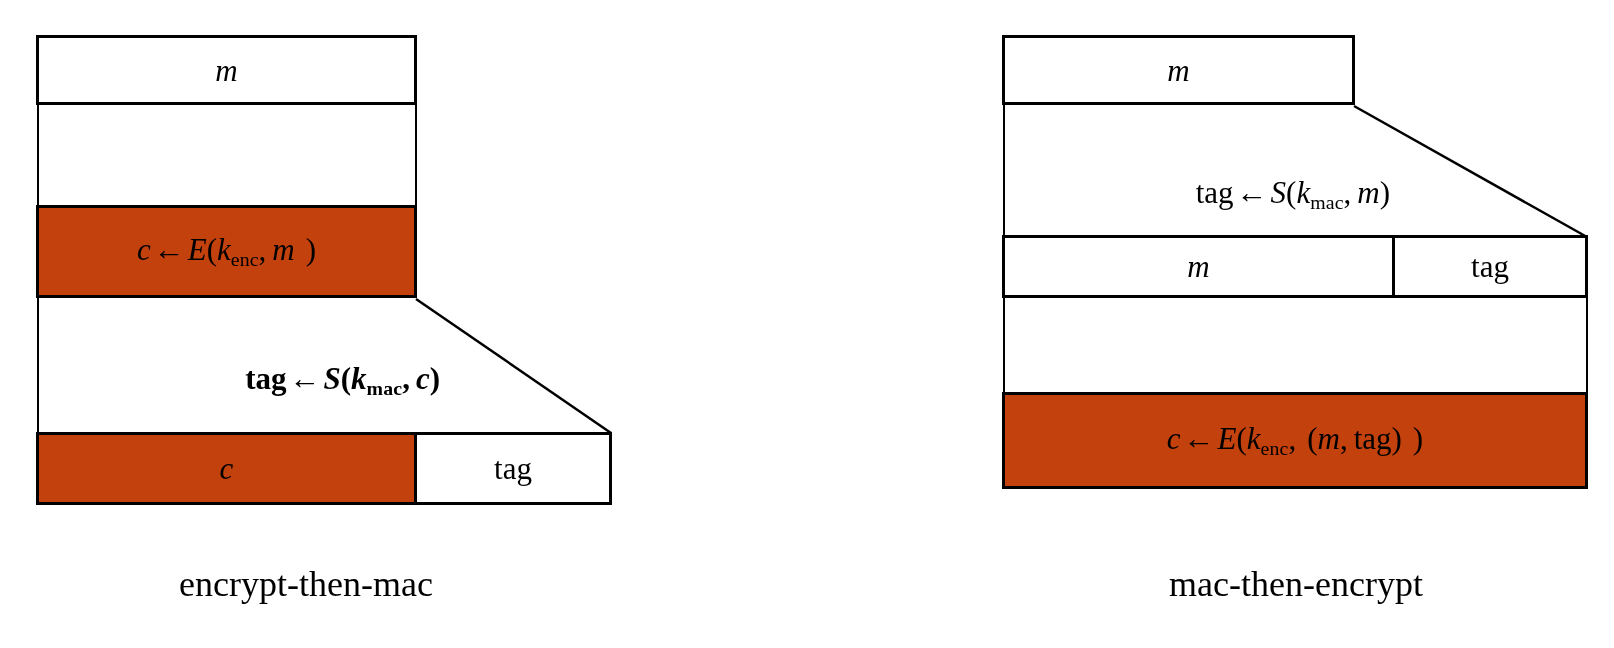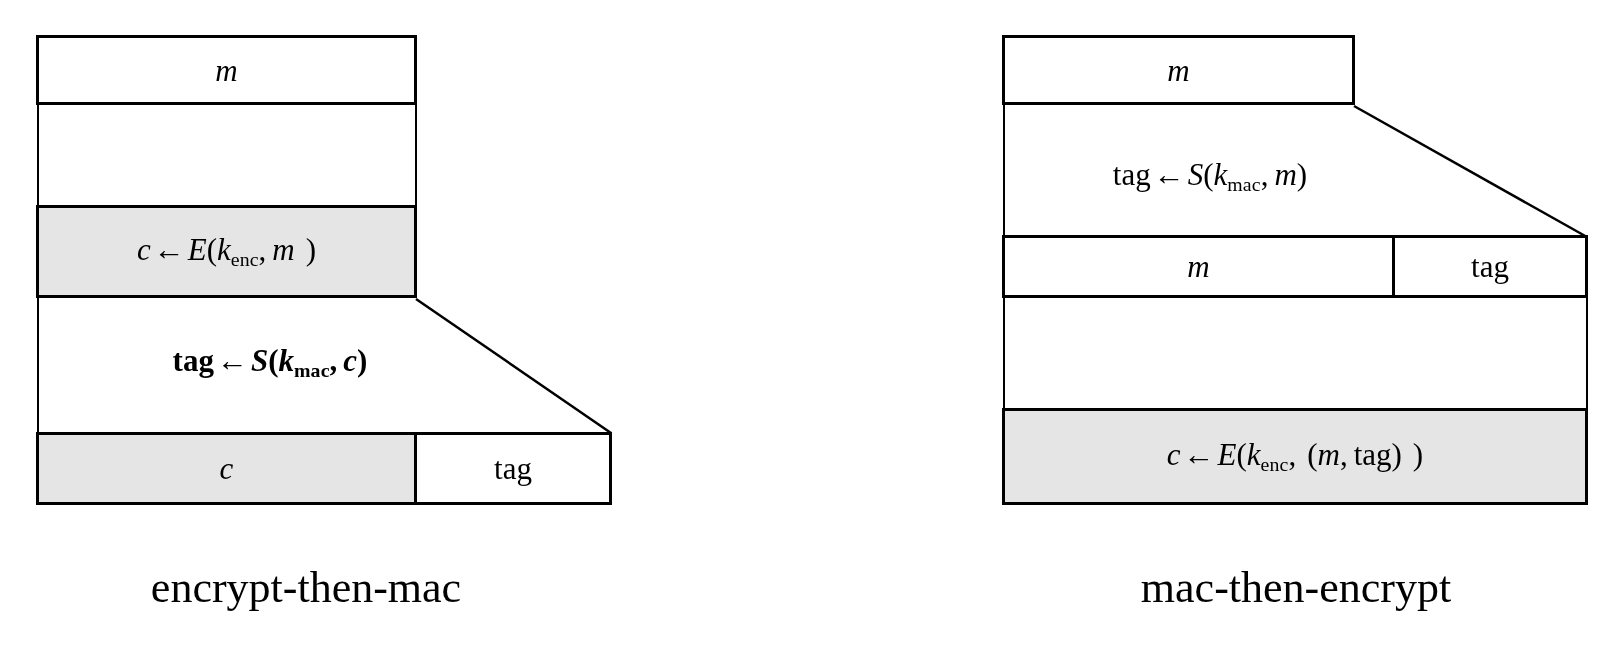--- a/index.html
+++ b/index.html
@@ -20,52 +20,53 @@
   
   .box {
     position: absolute;
     box-sizing: border-box;
     border: 3px solid #000000;
     background: #ffffff;
     display: flex;
     align-items: center;
     justify-content: center;
   }
-  .box.shaded { background: #e5e5e5; }
+  .box.shaded { background: #c2410c; }
 
   .thinline {
     position: absolute;
     background: #000000;
   }
   .vline { width: 1.5px; }
 
   .label {
     position: absolute;
     box-sizing: border-box;
     display: flex;
     align-items: center;
-    justify-content: center;
+    justify-content: flex-end;
     white-space: nowrap;
     color: #000000;
     font-size: 31px;
     line-height: 1;
+    margin-top: 18px;
   }
 
   .boxlabel {
     font-size: 31px;
     line-height: 1;
     color: #000000;
     white-space: nowrap;
   }
 
   .caption {
     position: absolute;
     text-align: center;
     color: #000000;
-    font-size: 44px;
+    font-size: 36px;
     line-height: 1;
     white-space: nowrap;
   }
 
   
   .mi { font-style: italic; }
   .mr { font-style: normal; }
   .arrow { font-style: normal; padding: 0 3px; }
   .sub {
     font-style: normal;
@@ -141,20 +142,20 @@
       <line x1="1354" y1="106" x2="1587" y2="237" stroke="#000000" stroke-width="2.5"></line>
     </svg>
 
     <div class="box" style="left:1002px; top:235px; width:393px; height:63px;">
       <span class="boxlabel mi">m</span>
     </div>
     <div class="box" style="left:1392px; top:235px; width:196px; height:63px;">
       <span class="boxlabel mr">tag</span>
     </div>
 
-    <div class="box shaded" style="left:1002px; top:408px; width:586px; height:97px;">
+    <div class="box shaded" style="left:1002px; top:392px; width:586px; height:97px;">
       <span class="boxlabel"><span class="mi">c</span><span class="arrow">←</span><span class="mi">E</span><span class="mr">(</span><span class="mi">k</span><span class="sub">enc</span><span class="mr">,</span><span class="spwide"></span><span class="mr">(</span><span class="mi">m</span><span class="mr">,</span><span class="sp"></span><span class="mr">tag</span><span class="mr">)</span><span class="spwide"></span><span class="mr">)</span></span>
     </div>
 
     <div class="caption" style="left:996px; top:566px; width:600px;font-family:Liberation Serif, serif;">mac-then-encrypt</div>
   </div>
 
 </div>
 
 </body></html>

